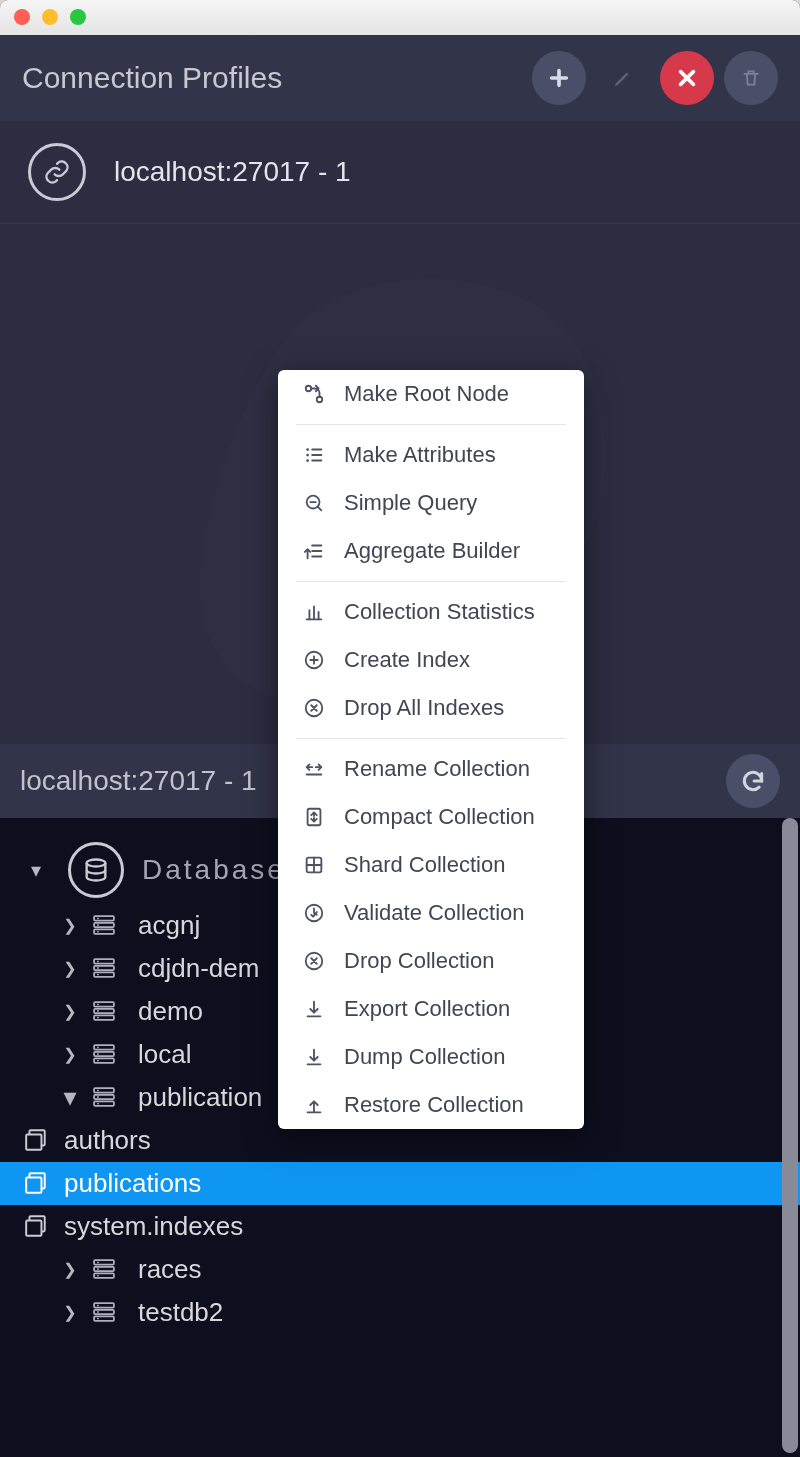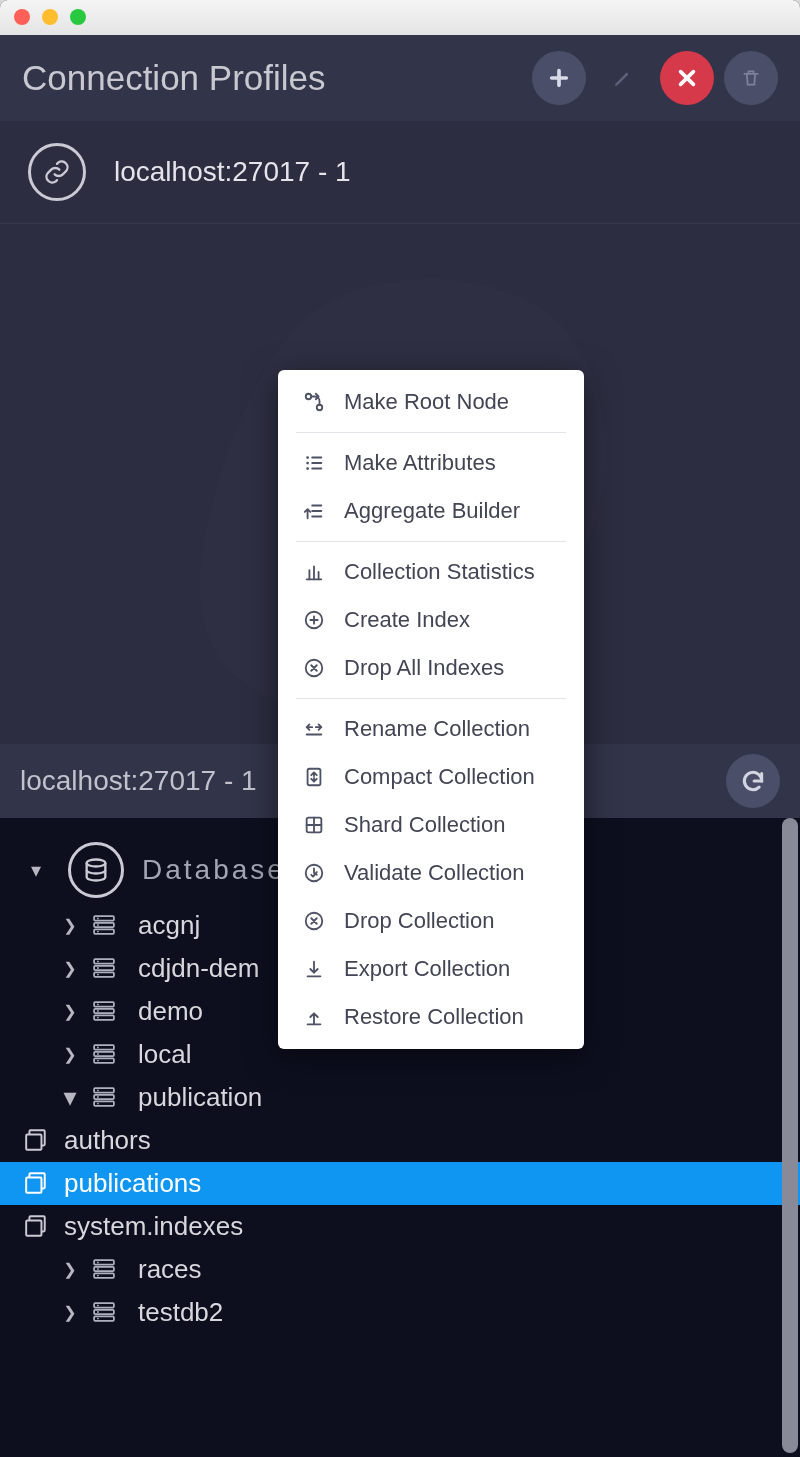--- a/index.html
+++ b/index.html
@@ -30,21 +30,21 @@
     gap: 12px;
   }
   .traffic-light { width:16px;height:16px;border-radius:50%; }
   .tl-close{background:#fe5f57;} .tl-min{background:#ffbd2e;} .tl-max{background:#28c840;}
   
   .header {
     background:#323449;
     display:flex; align-items:center;
     padding: 16px 22px;
   }
-  .header-title { color:#c8c8d0; font-size:35px; font-weight:400; flex:1; }
+  .header-title { color:#c8c8d0; font-size:30px; font-weight:400; flex:1; }
   .hbtn {
     width:54px;height:54px;border-radius:50%;
     display:flex;align-items:center;justify-content:center;
     margin-left:10px; color:#aeb0c0;
   }
   .hbtn.add { background:#4a4e68; color:#d9dbe7;}
   .hbtn.edit { color:#5e607a; }
   .hbtn.close-red { background:#d6394a; color:#fff;}
   .hbtn.trash { background:#4a4e68; color:#7d8097;}
   
@@ -105,21 +105,21 @@
   }
   
   .ctx-menu {
     position:absolute;
     left:278px; top:370px;
     width:306px;
     background:#fff;
     border-radius:6px;
     box-shadow:0 8px 32px rgba(0,0,0,0.5);
     z-index:1000;
-    padding:8px 0;
+    padding:0 0;
   }
   .ctx-item{
     display:flex;align-items:center;
     padding:11px 22px;
     font-size:22px;
     color:#414554;
   }
   .ctx-item .ci-icon{
     width:28px; margin-right:16px; color:#4e5265;
     display:flex;align-items:center;justify-content:center;
@@ -354,20 +354,30 @@
           <circle cx="5" cy="12" r="1.5" fill="currentColor"></circle>
           <circle cx="5" cy="18" r="1.5" fill="currentColor"></circle>
           <path d="M10 6h10M10 12h10M10 18h10" stroke="currentColor" stroke-width="2" fill="none" stroke-linecap="round" stroke-linejoin="round"></path>
         </svg>
       </span>
       <span>Make Attributes</span>
     </div>
     <div class="ctx-item">
       <span class="ci-icon">
         <svg width="22" height="22" viewBox="0 0 24 24">
+          <circle cx="11" cy="11" r="7" stroke="currentColor" stroke-width="2" fill="none" stroke-linecap="round" stroke-linejoin="round"></circle>
+          <path d="M20 20l-4-4" stroke="currentColor" stroke-width="2" fill="none" stroke-linecap="round" stroke-linejoin="round"></path>
+          <path d="M8 11h6" stroke="currentColor" stroke-width="2" fill="none" stroke-linecap="round" stroke-linejoin="round"></path>
+        </svg>
+      </span>
+      <span>Simple Query</span>
+    </div>
+    <div class="ctx-item">
+      <span class="ci-icon">
+        <svg width="22" height="22" viewBox="0 0 24 24">
           <path d="M5 20V10M5 10l3 3M5 10l-3 3" stroke="currentColor" stroke-width="2" fill="none" stroke-linecap="round" stroke-linejoin="round"></path>
           <path d="M10 6h10M10 12h10M10 18h10" stroke="currentColor" stroke-width="2" fill="none" stroke-linecap="round" stroke-linejoin="round"></path>
         </svg>
       </span>
       <span>Aggregate Builder</span>
     </div>
     <div class="ctx-sep"></div>
     <div class="ctx-item">
       <span class="ci-icon">
         <svg width="22" height="22" viewBox="0 0 24 24">
@@ -447,19 +457,28 @@
         <svg width="22" height="22" viewBox="0 0 24 24">
           <path d="M12 4v12M8 12l4 4 4-4" stroke="currentColor" stroke-width="2" fill="none" stroke-linecap="round" stroke-linejoin="round"></path>
           <path d="M5 20h14" stroke="currentColor" stroke-width="2" fill="none" stroke-linecap="round" stroke-linejoin="round"></path>
         </svg>
       </span>
       <span>Export Collection</span>
     </div>
     <div class="ctx-item">
       <span class="ci-icon">
         <svg width="22" height="22" viewBox="0 0 24 24">
+          <path d="M12 4v12M8 12l4 4 4-4" stroke="currentColor" stroke-width="2" fill="none" stroke-linecap="round" stroke-linejoin="round"></path>
+          <path d="M5 20h14" stroke="currentColor" stroke-width="2" fill="none" stroke-linecap="round" stroke-linejoin="round"></path>
+        </svg>
+      </span>
+      <span>Dump Collection</span>
+    </div>
+    <div class="ctx-item">
+      <span class="ci-icon">
+        <svg width="22" height="22" viewBox="0 0 24 24">
           <path d="M12 20V8M8 12l4-4 4 4" stroke="currentColor" stroke-width="2" fill="none" stroke-linecap="round" stroke-linejoin="round"></path>
           <path d="M5 20h14" stroke="currentColor" stroke-width="2" fill="none" stroke-linecap="round" stroke-linejoin="round"></path>
         </svg>
       </span>
       <span>Restore Collection</span>
     </div>
   </div>
 
 </body></html>

